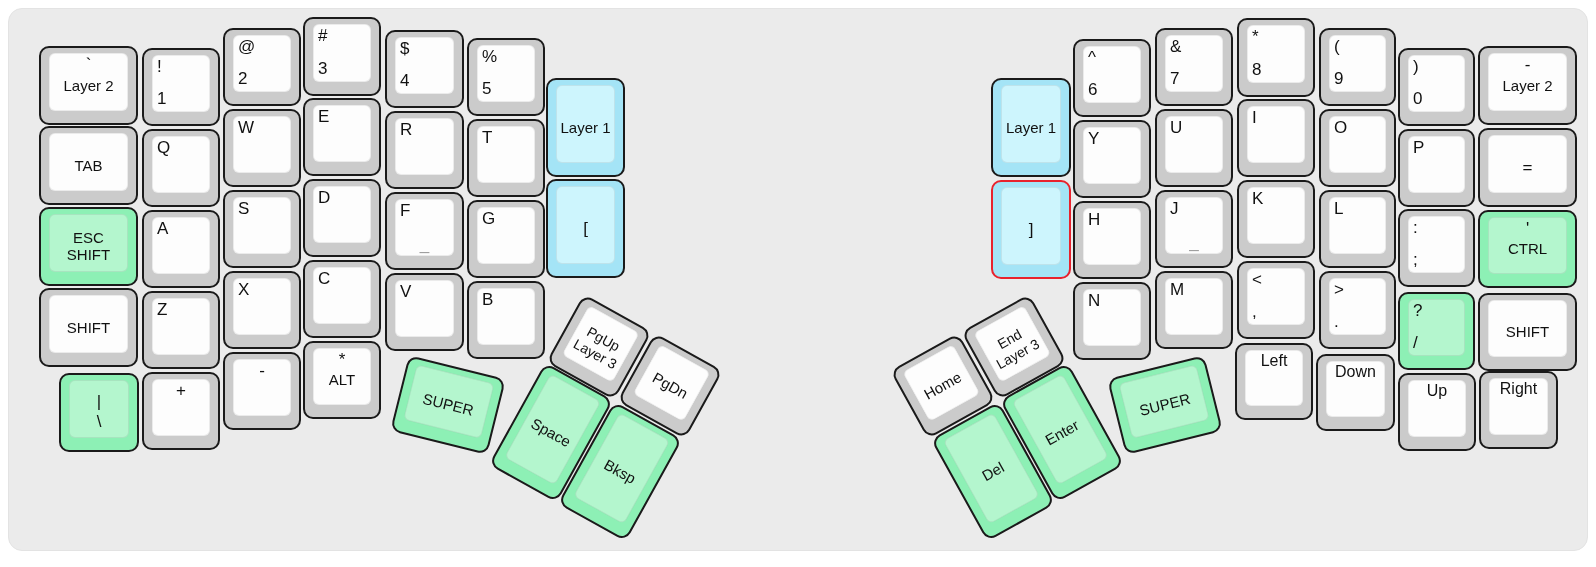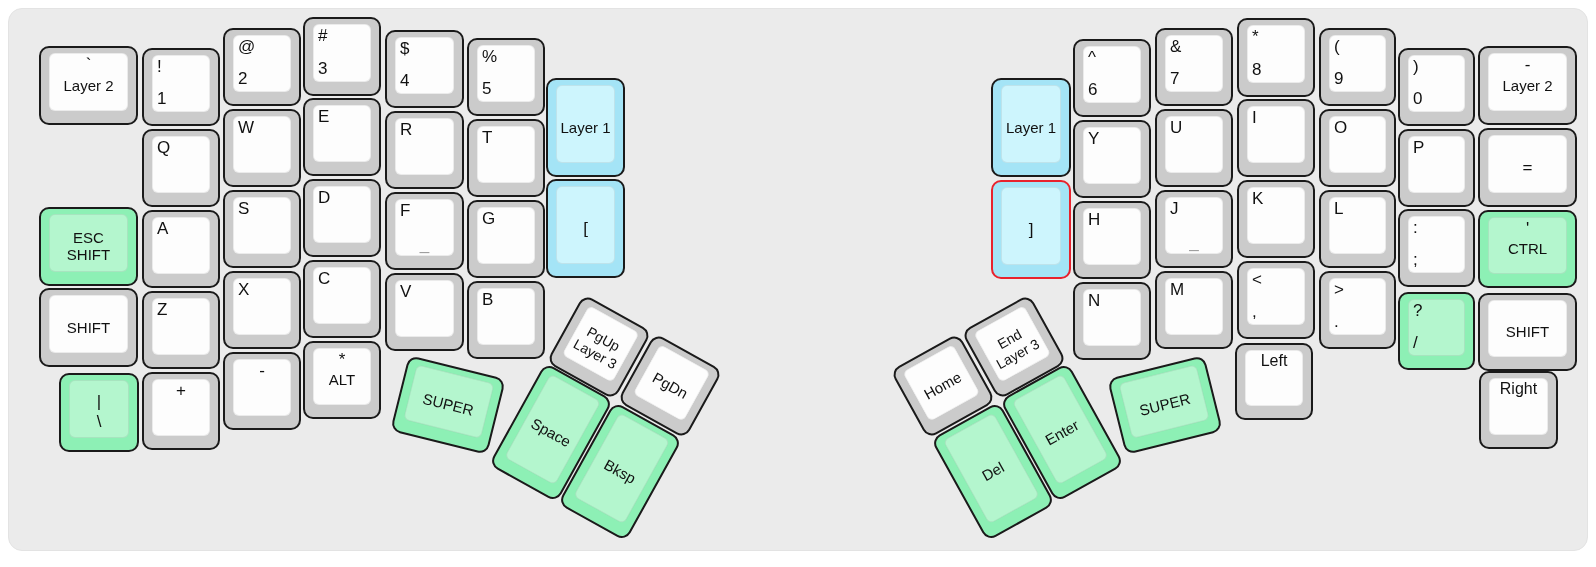--- a/index.html
+++ b/index.html
@@ -39,20 +39,24 @@
 </head>
 <body>
 
 <div id="panel"></div>
 <div id="board">
     <div class="key gray" style="left: 39px; top: 46px; width: 99px; height: 79px;">
       <div class="cap"></div>
       <span class="lbl pos-tc">`</span>
       <span class="lbl pos-c" style="font-size: 15px;">Layer 2</span>
     </div>
+    <div class="key gray" style="left: 39px; top: 126px; width: 99px; height: 79px;">
+      <div class="cap"></div>
+      <span class="lbl pos-c" style="font-size: 15px;">TAB</span>
+    </div>
     <div class="key green" style="left: 39px; top: 207px; width: 99px; height: 79px;">
       <div class="cap"></div>
       <span class="lbl pos-c" style="font-size: 15px;">ESC
 SHIFT</span>
     </div>
     <div class="key gray" style="left: 39px; top: 288px; width: 99px; height: 79px;">
       <div class="cap"></div>
       <span class="lbl pos-c" style="font-size: 15px;">SHIFT</span>
     </div>
     <div class="key green" style="left: 59px; top: 373px; width: 80px; height: 79px;">
@@ -300,20 +304,28 @@
       <span class="lbl pos-tc">'</span>
       <span class="lbl pos-c" style="font-size: 15px;">CTRL</span>
     </div>
     <div class="key gray" style="left: 1478px; top: 293px; width: 99px; height: 78px;">
       <div class="cap"></div>
       <span class="lbl pos-c" style="font-size: 15px;">SHIFT</span>
     </div>
     <div class="key gray" style="left: 1235px; top: 343px; width: 78px; height: 77px;">
       <div class="cap"></div>
       <span class="lbl pos-tc" style="font-size: 16px;">Left</span>
+    </div>
+    <div class="key gray" style="left: 1316px; top: 354px; width: 79px; height: 77px;">
+      <div class="cap"></div>
+      <span class="lbl pos-tc" style="font-size: 16px;">Down</span>
+    </div>
+    <div class="key gray" style="left: 1398px; top: 373px; width: 78px; height: 78px;">
+      <div class="cap"></div>
+      <span class="lbl pos-tc" style="font-size: 16px;">Up</span>
     </div>
     <div class="key gray" style="left: 1479px; top: 371px; width: 79px; height: 78px;">
       <div class="cap"></div>
       <span class="lbl pos-tc" style="font-size: 16px; text-align: center;">Right</span>
     </div>
     <div class="key gray" style="left: 904px; top: 347px; width: 78px; height: 78px; transform: rotate(-29deg);">
       <div class="cap"></div>
       <span class="lbl pos-c" style="font-size: 15px;">Home</span>
     </div>
     <div class="key gray" style="left: 975px; top: 308px; width: 78px; height: 78px; transform: rotate(-29deg);">

